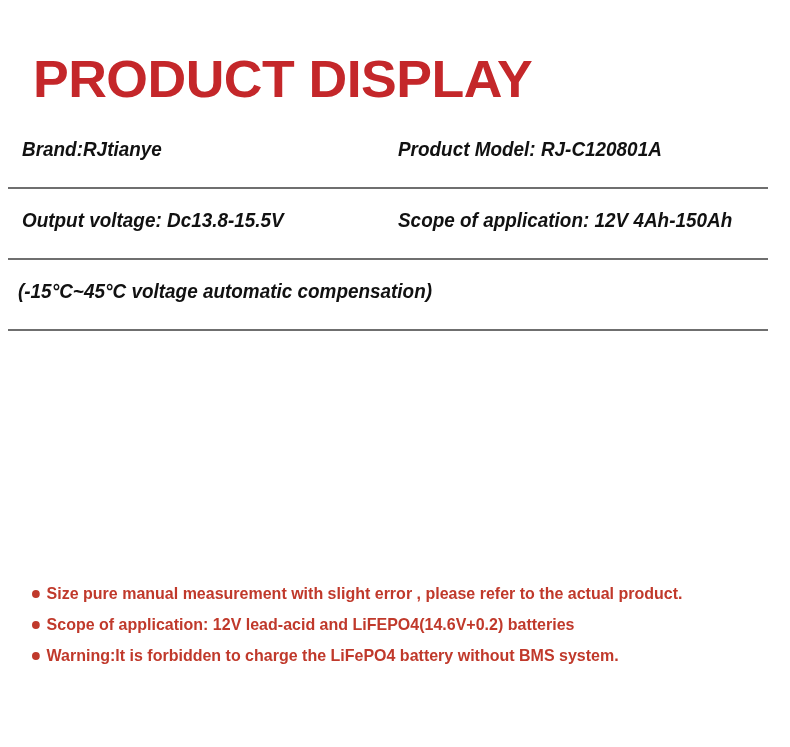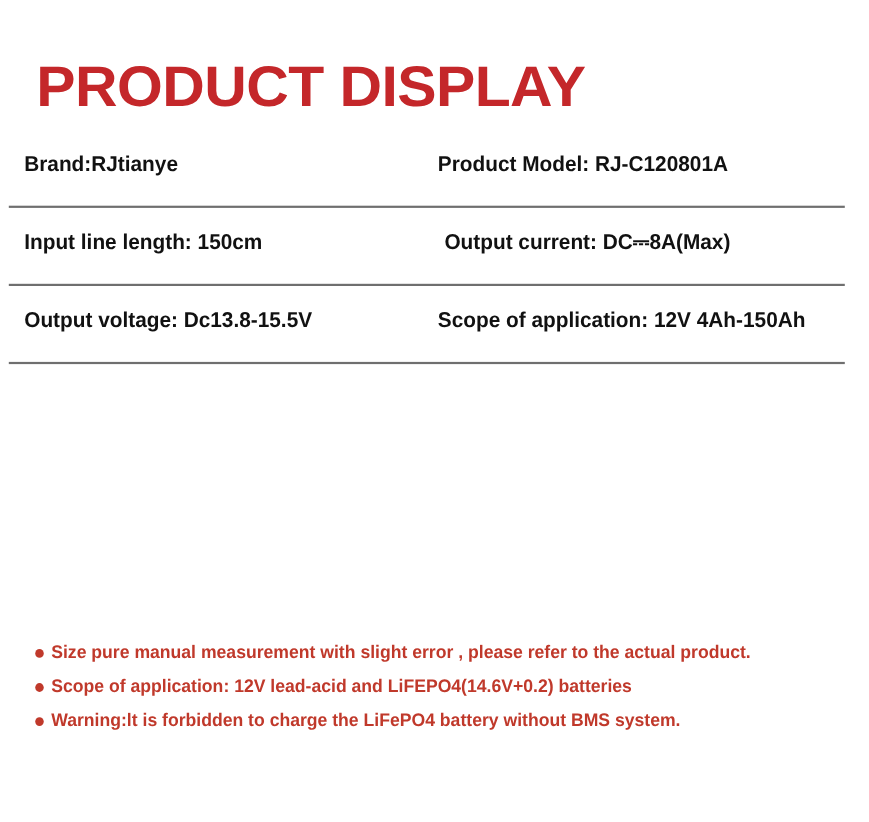--- a/index.html
+++ b/index.html
@@ -50,20 +50,21 @@
     position: relative;
     height: 71px;
     box-sizing: border-box;
   }
   .spec-row .cells {
     position: absolute;
     left: 0;
     top: 0;
     width: 790px;
     height: 71px;
+    font-style: italic;
   }
   .cell {
     position: absolute;
     top: 18px;
     font-size: 19.5px;
     line-height: 26px;
     font-weight: 700;
     color: #111111;
     white-space: nowrap;
     transform: scaleX(0.97);
@@ -123,36 +124,35 @@
     <div class="spec-row">
       <div class="cells">
         <div class="cell col-left">Brand:RJtianye</div>
         <div class="cell col-right">Product Model: RJ-C120801A</div>
       </div>
       <div class="divider"></div>
     </div>
 
 
 
-    <div class="spec-row">
-      <div class="cells">
-        <div class="cell col-left">Input line length: 150cm</div>
-        <div class="cell col-right shift">Output current: DC⎓8A(Max)</div>
-      </div>
-      <div class="divider"></div>
-    </div>
 
     <div class="spec-row">
       <div class="cells">
         <div class="cell col-left">Output voltage: Dc13.8-15.5V</div>
         <div class="cell col-right">Scope of application: 12V 4Ah-150Ah</div>
       </div>
       <div class="divider"></div>
     </div>
 
+    <div class="spec-row">
+      <div class="cells">
+        <div class="cell col-full">(-15°C~45°C voltage automatic compensation)</div>
+      </div>
+      <div class="divider"></div>
+    </div>
 
   </div>
 
   <div class="notes">
     <div class="note">
       <span class="bullet"></span>
       <span>Size pure manual measurement with slight error , please refer to the actual product.</span>
     </div>
     <div class="note">
       <span class="bullet"></span>

